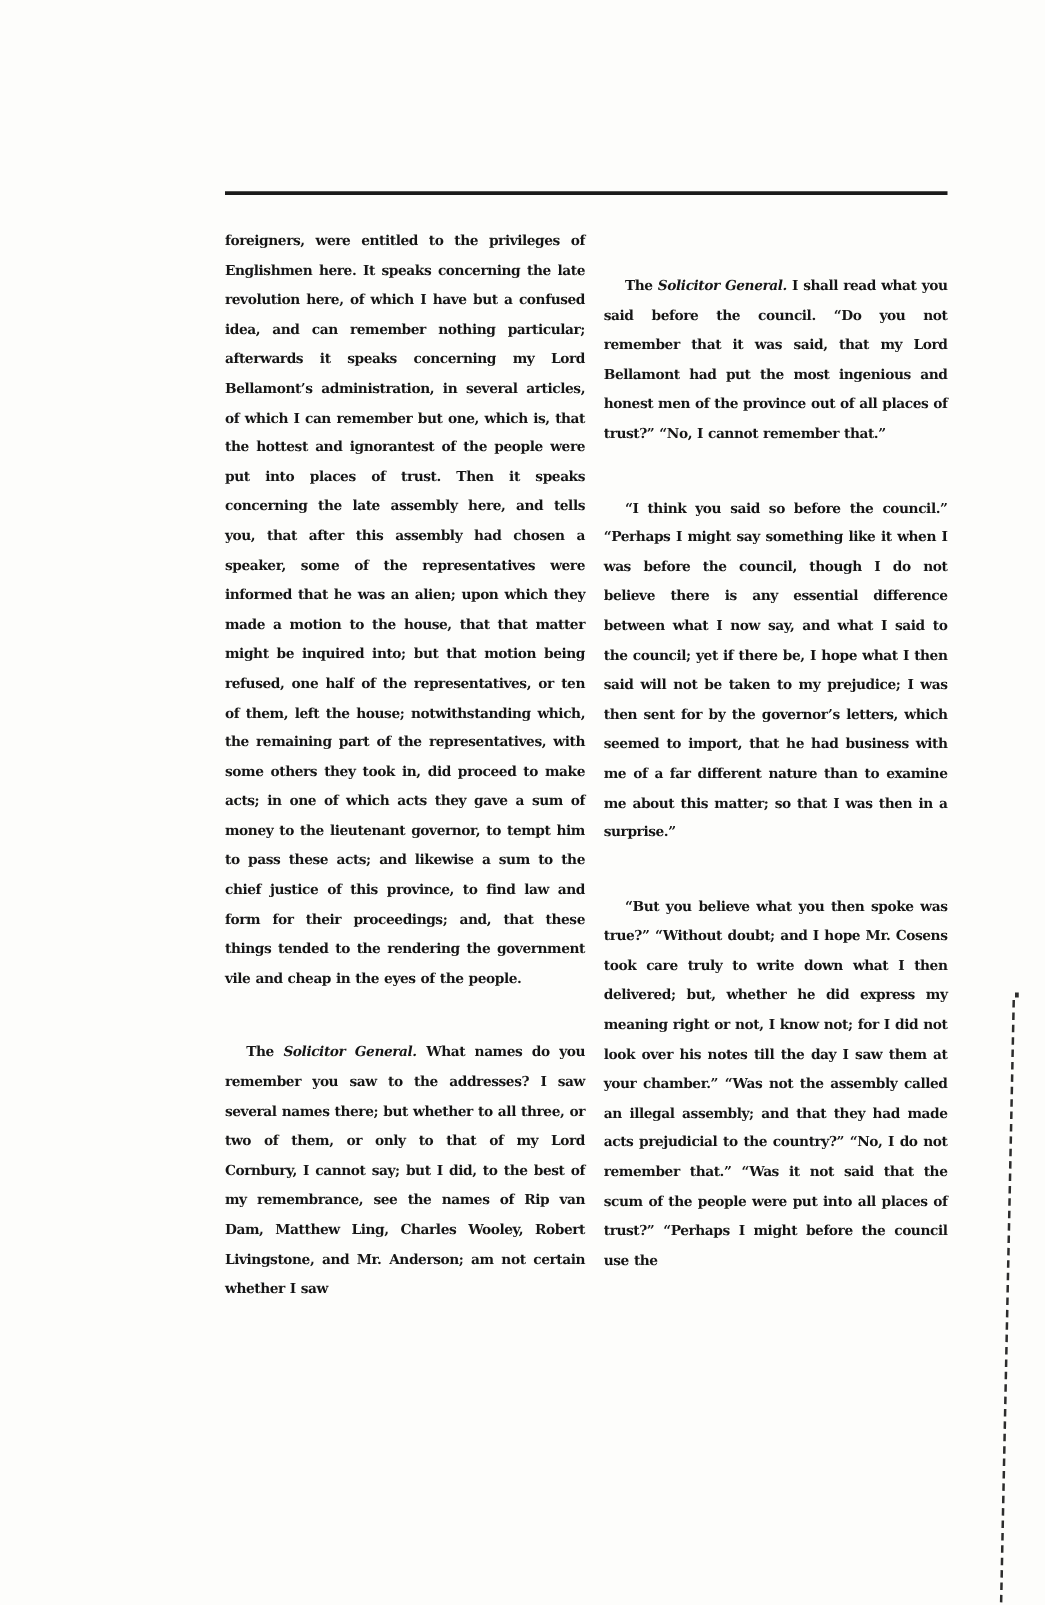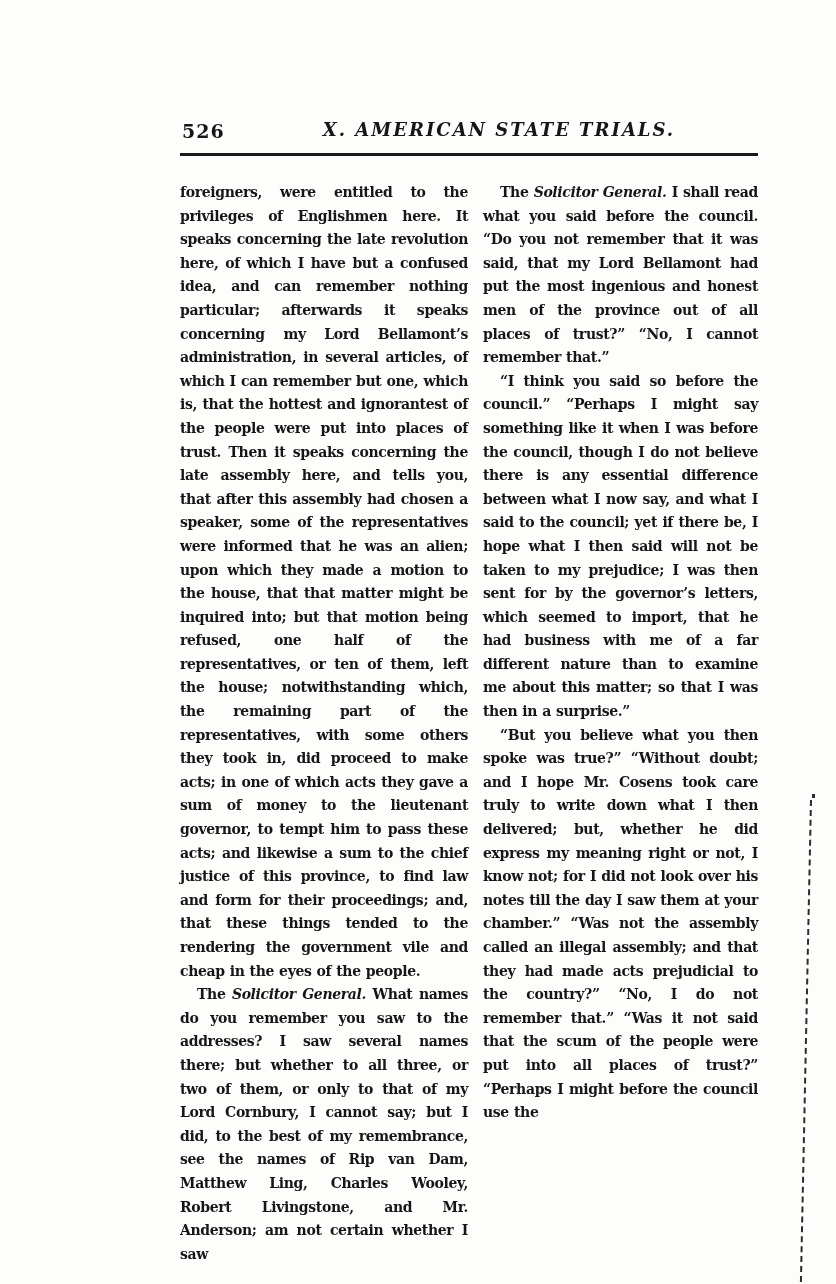--- a/index.html
+++ b/index.html
@@ -56,30 +56,30 @@
   .cols {
     position: absolute;
     top: 181px;
     left: 180px;
     width: 578px;
     display: flex;
     gap: 15px;
   }
   .col {
     text-align: justify;
-    font-size: 14px;
+    font-size: 11px;
     font-weight: 700;
     line-height: 23.6px;
     letter-spacing: -0.35px;
     word-spacing: 0.5px;
   }
   .col.left  { width: 288px; }
   .col.right { width: 275px; }
   .col p { margin: 0; padding: 0; }
-  .col p.indent { text-indent: 17px; }
+  .col p.indent { text-indent: 17px; margin-top: 36px; }
   .ital { font-style: italic; }
   
   .edge-marks {
     position: absolute;
     left: 810px;
     top: 800px;
     height: 482px;
     width: 0;
     border-left: 2px dashed #2c2c2c;
     transform: rotate(1.2deg);
@@ -92,24 +92,20 @@
     width: 3px;
     height: 4px;
     background: #2c2c2c;
   }
 </style>
 </head>
 <body>
 
 <div class="page">
 
-  <div class="runhead">
-    <span class="page-num">526</span>
-    <span class="run-title">X.  AMERICAN STATE TRIALS.</span>
-  </div>
 
   <div class="head-rule"></div>
 
   <div class="cols">
     <div class="col left">
         <p><span>foreigners, were entitled to the privileges of Englishmen here. It speaks concerning the late revolution here, of which I have but a confused idea, and can remember nothing particular; afterwards it speaks concerning my Lord Bellamont’s administration, in several articles, of which I can remember but one, which is, that the hottest and ignorantest of the people were put into places of trust. Then it speaks concerning the late assembly here, and tells you, that after this assembly had chosen a speaker, some of the representatives were informed that he was an alien; upon which they made a motion to the house, that that matter might be inquired into; but that motion being refused, one half of the representatives, or ten of them, left the house; notwithstanding which, the remaining part of the representatives, with some others they took in, did proceed to make acts; in one of which acts they gave a sum of money to the lieutenant governor, to tempt him to pass these acts; and likewise a sum to the chief justice of this province, to find law and form for their proceedings; and, that these things tended to the rendering the government vile and cheap in the eyes of the people.</span></p>
         <p class="indent"><span>The </span><span class="ital">Solicitor General.</span><span> What names do you remember you saw to the addresses? I saw several names there; but whether to all three, or two of them, or only to that of my Lord Cornbury, I cannot say; but I did, to the best of my remembrance, see the names of Rip van Dam, Matthew Ling, Charles Wooley, Robert Livingstone, and Mr. Anderson; am not certain whether I saw</span></p>
       </div>
     <div class="col right">
         <p class="indent"><span>The </span><span class="ital">Solicitor General.</span><span> I shall read what you said before the council. “Do you not remember that it was said, that my Lord Bellamont had put the most ingenious and honest men of the province out of all places of trust?” “No, I cannot remember that.”</span></p>

